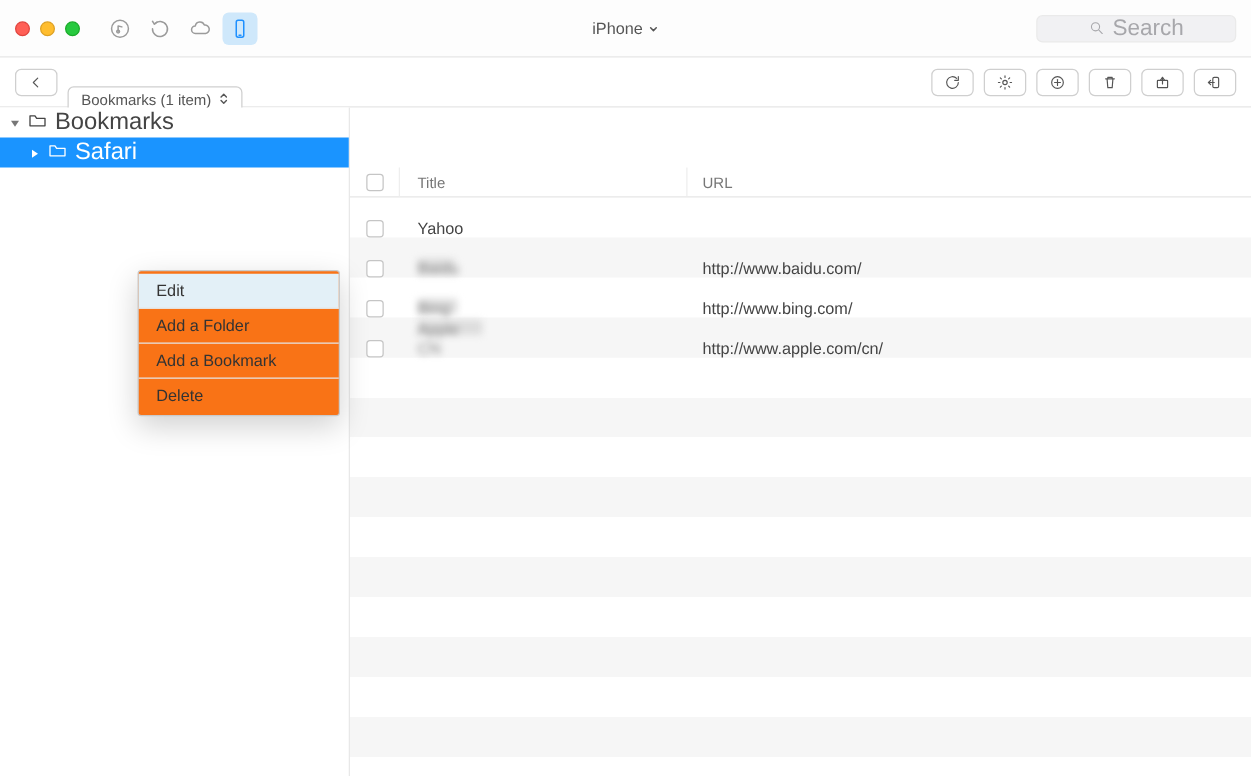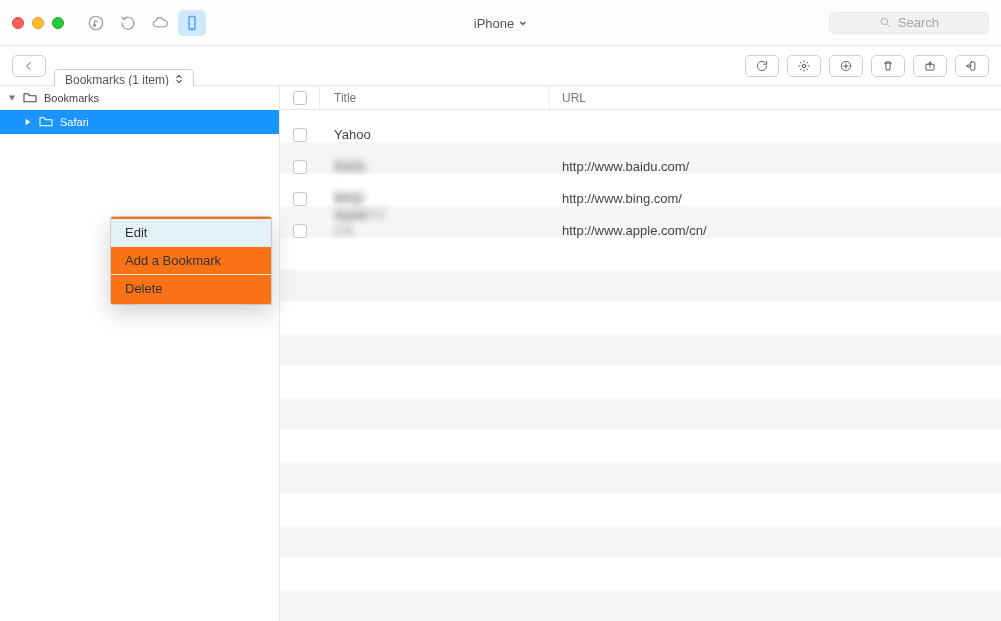--- a/index.html
+++ b/index.html
@@ -51,21 +51,21 @@
   }
   .chev-small svg { width: 9px; height: 9px; }
 
   .searchbox {
     margin-left: auto;
     width: 160px; height: 22px;
     background: #f1f1f3;
     border: 1px solid #eaeaea;
     border-radius: 5px;
     display: flex; align-items: center; justify-content: center;
-    color: #a7a7ab; gap: 6px; font-size: 13px;
+    color: #a7a7ab; gap: 6px; font-size: 18px;
   }
 
   
   .toolbar {
     height: 40px;
     display: flex; align-items: center;
     padding: 0 12px;
     border-bottom: 1px solid #e6e6e6;
     gap: 8px;
   }
@@ -93,23 +93,23 @@
   .main {
     display: flex;
     height: calc(621px - 46px - 40px);
     position: relative;
   }
   .sidebar {
     width: 280px;
     border-right: 1px solid #e8e8e8;
     background: #fff;
     padding-top: 0;
-    font-size: 11px;
-  }
-  .content { flex: 1; position: relative; }
+    font-size: 19px;
+  }
+  .content { flex: 1; position: relative; margin-top: 48px; }
 
   .tree-row {
     display: flex; align-items: center; gap: 6px;
     height: 24px;
     padding-left: 8px;
     color: #444;
   }
   .tree-row.selected {
     background: #1a94ff;
     color: #fff;
@@ -377,16 +377,17 @@
           </div>
           <div class="cell-title"><span class="blur" style="width:52px">Apple CN</span></div>
           <div class="cell-url">http://www.apple.com/cn/</div>
         </div>
       </div>
     <div class="filler" style="height: 383px; background-position: 0px 0px;"></div>
   </div>
 
   <div class="context-menu" id="ctx">
       <div class="cm-item hover">Edit</div>
+      <div class="cm-item">Add a Folder</div>
       <div class="cm-item">Add a Bookmark</div>
       <div class="cm-item">Delete</div>
     </div>
 </div>
 
 </body></html>

